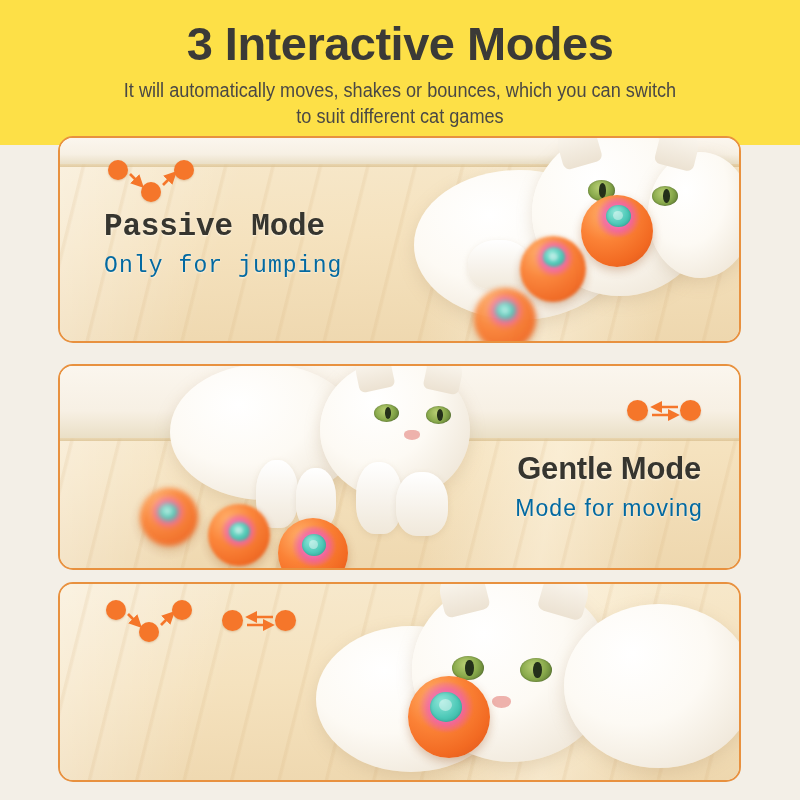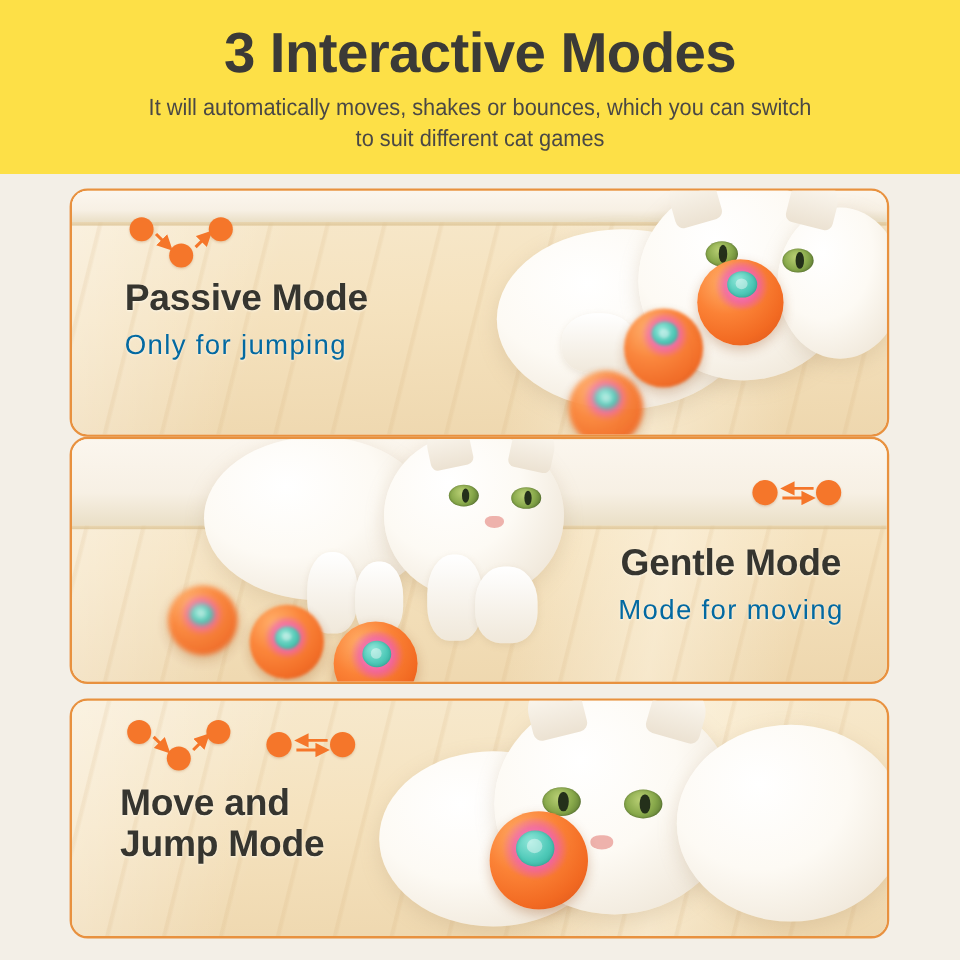--- a/index.html
+++ b/index.html
@@ -42,21 +42,21 @@
 
   
   .panel {
     position:absolute;
     left:58px; width:683px;
     border:2px solid #e8913f;
     border-radius:15px;
     overflow:hidden;
     background:#f8edd7;
   }
-  #panel-1 { top:157px; height:207px; }
+  #panel-1 { top:136px; height:207px;font-family:Liberation Mono, monospace; }
   #panel-2 { top:364px; height:206px; }
   #panel-3 { top:582px; height:200px; }
 
   
   .scene {
     position:absolute; inset:0;
     background:
       linear-gradient(107deg, rgba(255,255,255,0.42) 0%, rgba(255,255,255,0) 26%),
       linear-gradient(100deg, rgba(255,255,255,0) 55%, rgba(255,248,232,0.5) 72%, rgba(255,255,255,0) 88%),
       linear-gradient(178deg, #f7e9cd 0%, #f5e2be 48%, #eed7ae 100%);
@@ -371,20 +371,16 @@
               <path d="M0,0 L5,2.5 L0,5 z" fill="#f5762a"></path>
             </marker>
           </defs>
           <line x1="27" y1="6" x2="3" y2="6" stroke="#f5762a" stroke-width="2.4" marker-end="url(#ahL3)"></line>
           <line x1="1" y1="14" x2="25" y2="14" stroke="#f5762a" stroke-width="2.4" marker-end="url(#ahL3)"></line>
         </svg>
       </div>
     </div>
 
     <div class="textblock" id="text-3">
-      <div class="mode-title">
-        <div>Move and</div>
-        <div>Jump Mode</div>
-      </div>
     </div>
   </div>
 
 </div>
 
 </body></html>

